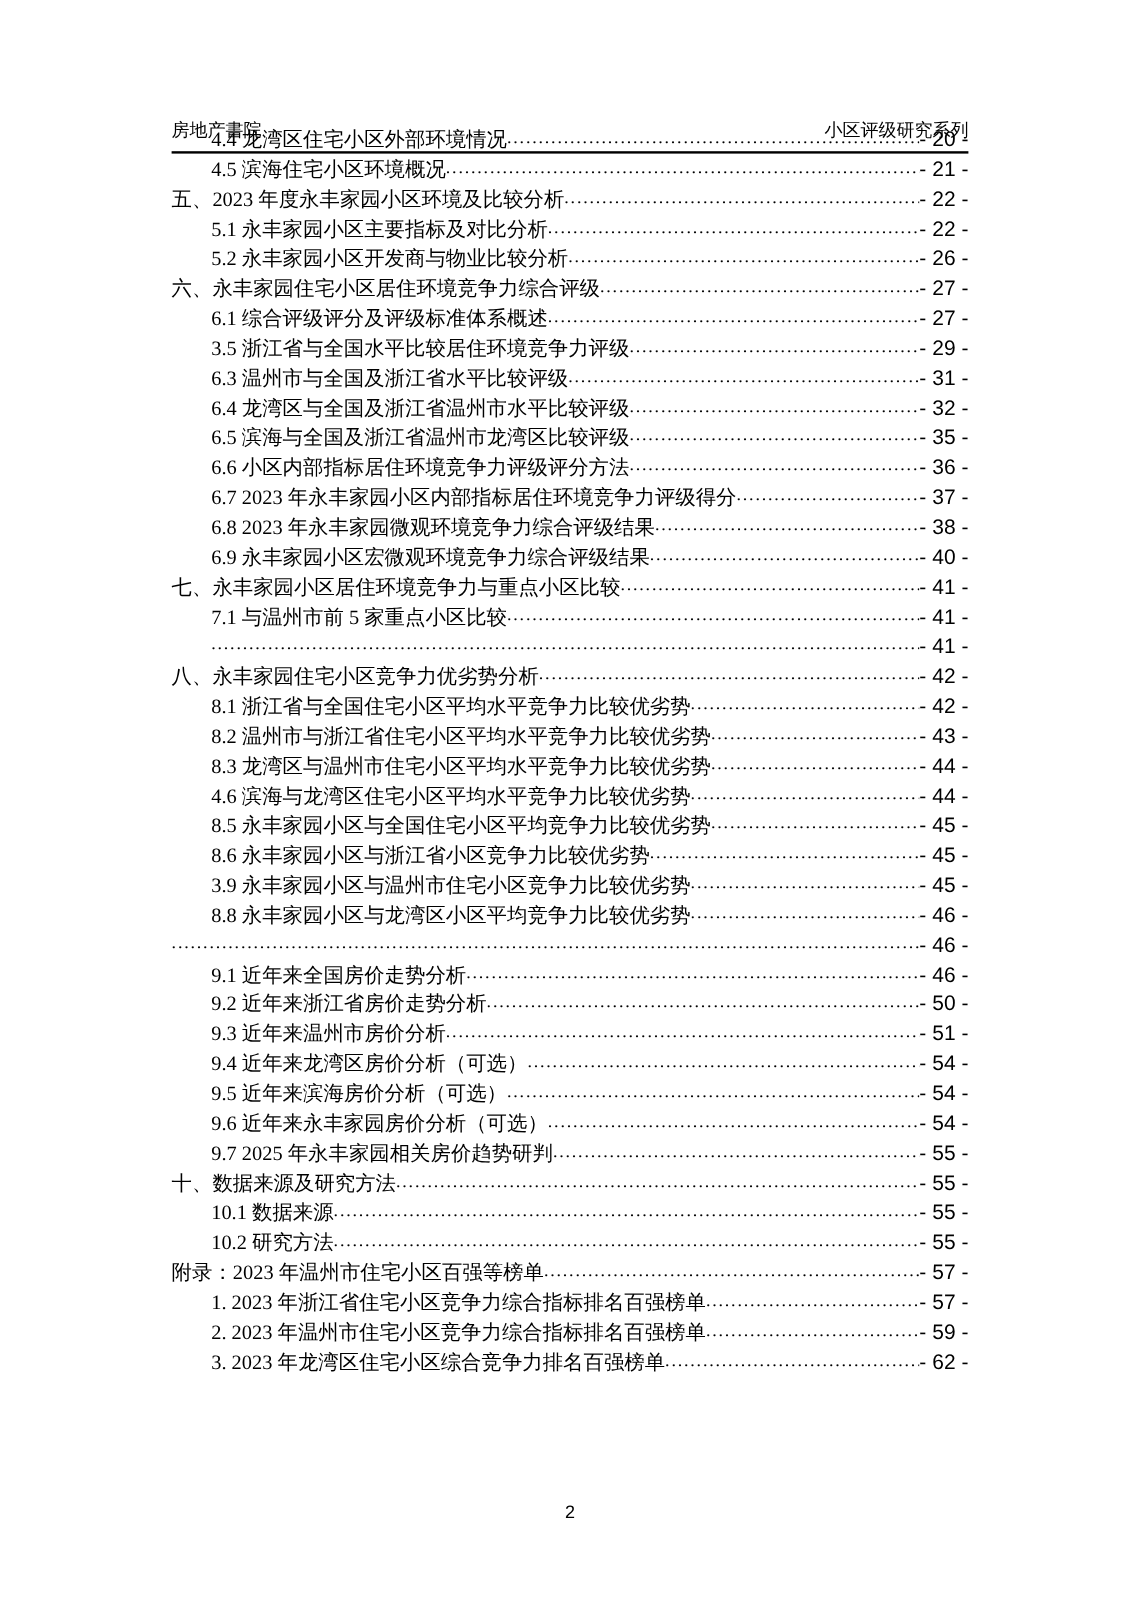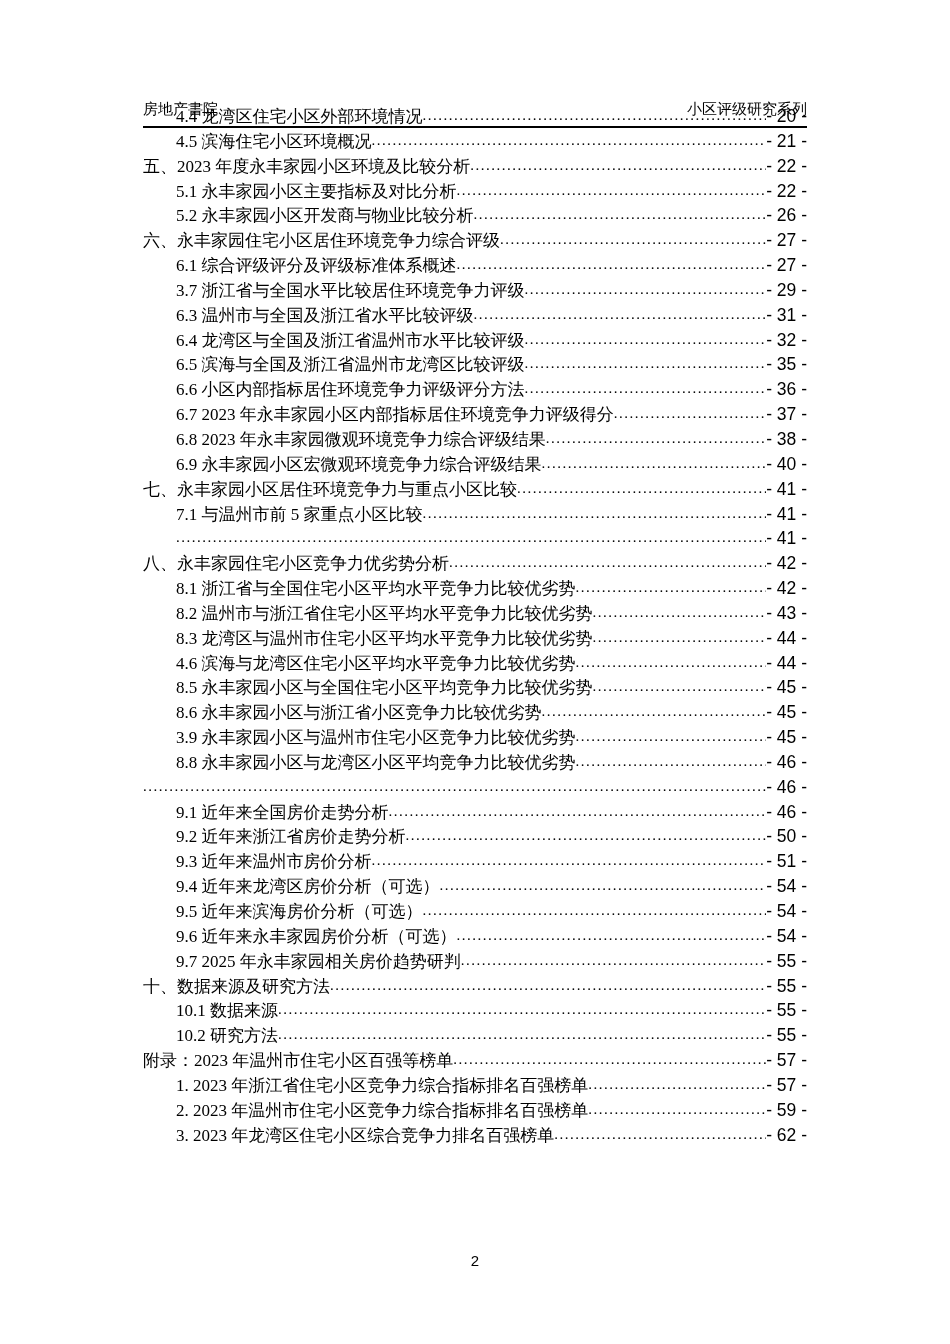--- a/index.html
+++ b/index.html
@@ -124,21 +124,21 @@
       <span class="toc-label">六、永丰家园住宅小区居住环境竞争力综合评级</span>
       <span class="toc-dots"></span>
       <span class="toc-page">- 27 -</span>
     </div>
       <div class="toc-line level-2">
       <span class="toc-label">6.1 综合评级评分及评级标准体系概述</span>
       <span class="toc-dots"></span>
       <span class="toc-page">- 27 -</span>
     </div>
       <div class="toc-line level-2">
-      <span class="toc-label">3.7 浙江省与全国水平比较居住环境竞争力评级</span>
+      <span class="toc-label">3.5 浙江省与全国水平比较居住环境竞争力评级</span>
       <span class="toc-dots"></span>
       <span class="toc-page">- 29 -</span>
     </div>
       <div class="toc-line level-2">
       <span class="toc-label">6.3 温州市与全国及浙江省水平比较评级</span>
       <span class="toc-dots"></span>
       <span class="toc-page">- 31 -</span>
     </div>
       <div class="toc-line level-2">
       <span class="toc-label">6.4 龙湾区与全国及浙江省温州市水平比较评级</span>

